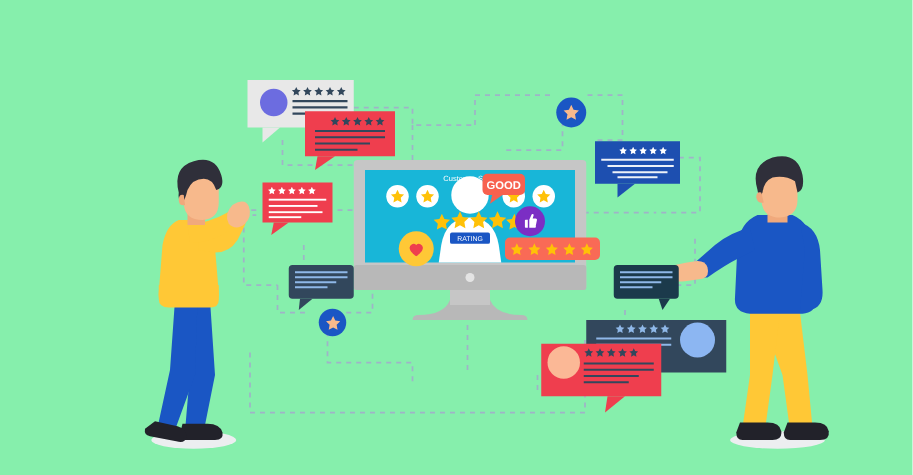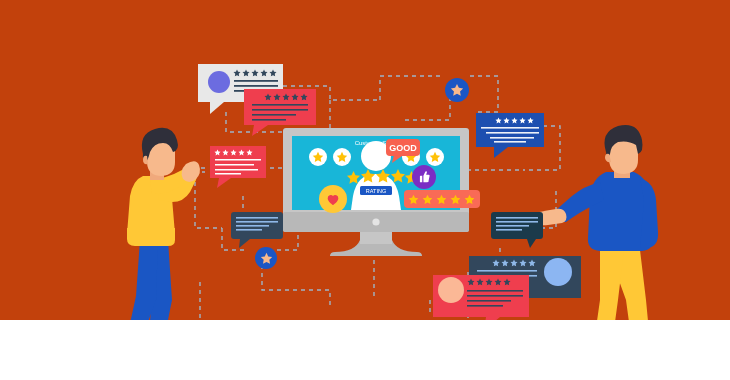--- a/index.html
+++ b/index.html
@@ -7,22 +7,22 @@
     margin: 0;
     padding: 0;
     background: #ffffff;
   }
   body {
     font-family: "Liberation Sans", sans-serif;
   }
   #scene {
     position: relative;
     width: 730px;
-    height: 320px;
-    background: #c2410c;
+    height: 380px;
+    background: #86efac;
     overflow: hidden;
   }
   #scene svg {
     display: block;
   }
 </style>
 </head>
 <body>
 
 <div id="scene">

